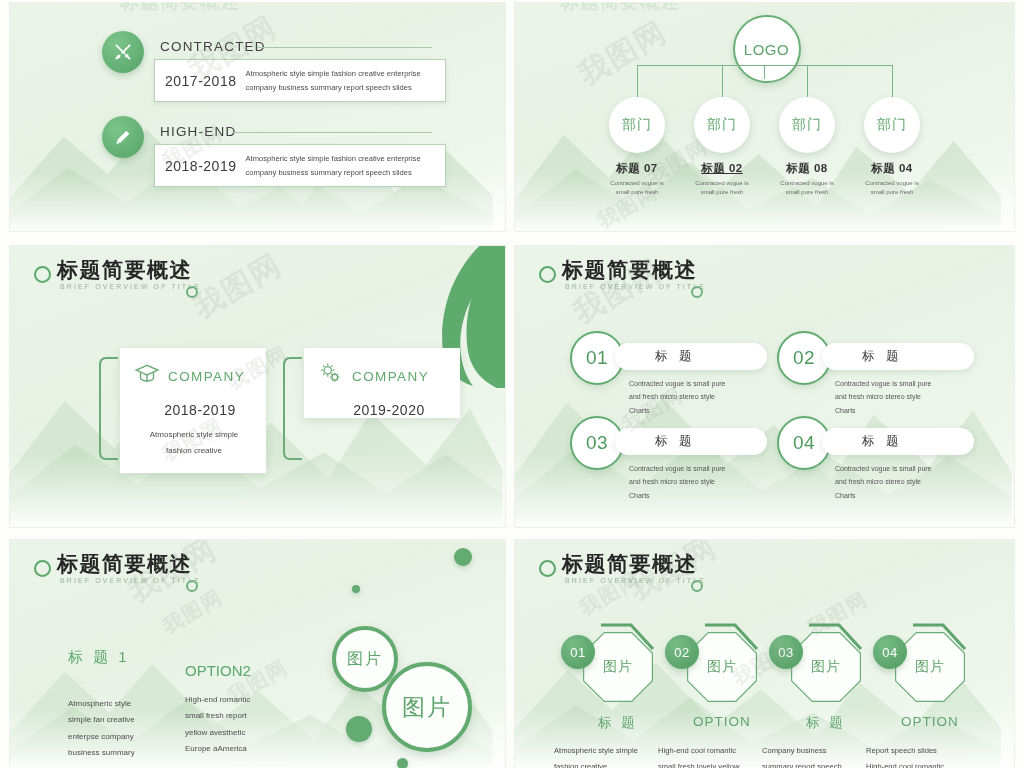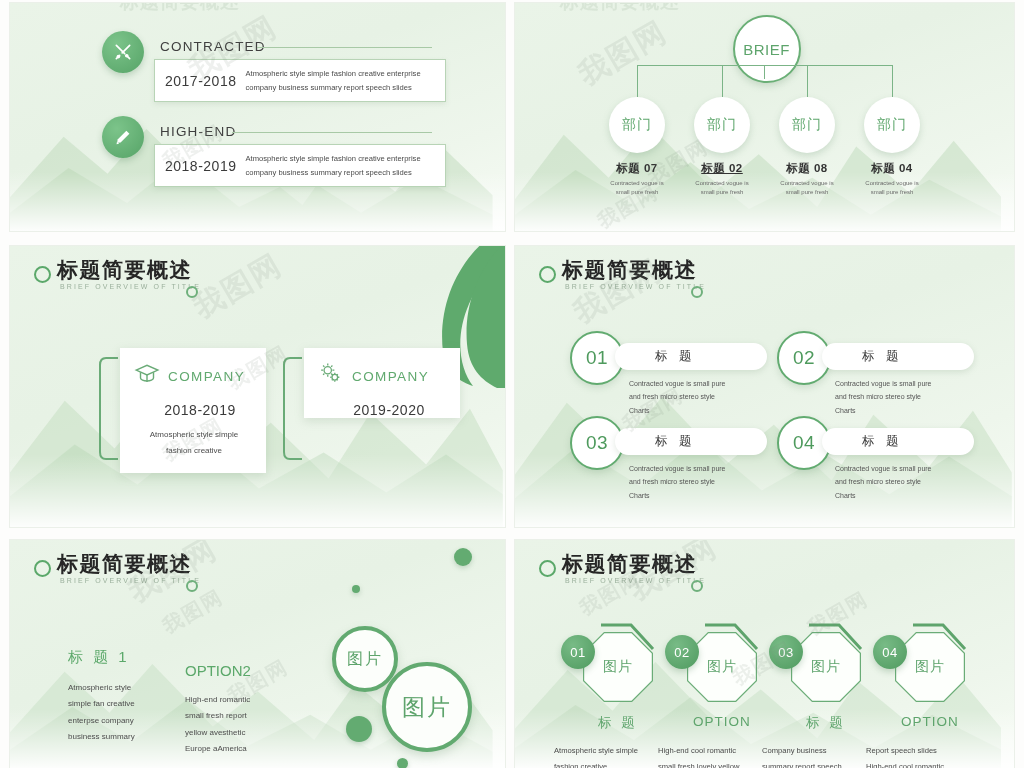--- a/index.html
+++ b/index.html
@@ -246,21 +246,21 @@
   </div>
 
   <div class="slide" id="s2">
     <svg class="mtn" viewBox="0 0 499 145" preserveAspectRatio="none">
       <path d="M0,112 L50,46 L96,90 L140,38 L205,104 L250,66 L310,120 L350,58 L405,106 L450,52 L499,110 L499,145 L0,145Z" fill="#c3ddc0" opacity=".55"></path>
       <path d="M0,128 L62,82 L122,118 L180,74 L240,122 L305,90 L365,128 L425,92 L499,130 L499,145 L0,145Z" fill="#b4d4b1" opacity=".42"></path>
     </svg>
     <div class="mist"></div>
     <div class="ghost-head" style="left:45px;">标题简要概述</div>
 
-    <div class="logo-c">BRIEF</div>
+    <div class="logo-c">LOGO</div>
 
     <div class="orgline" style="left:122px;top:62px;width:256px;height:1.4px;"></div>
     <div class="orgline" style="left:249px;top:62px;width:1.4px;height:14px;"></div>
     <div class="orgline" style="left:122px;top:62px;width:1.4px;height:32px;"></div>
     <div class="orgline" style="left:207px;top:62px;width:1.4px;height:32px;"></div>
     <div class="orgline" style="left:292px;top:62px;width:1.4px;height:32px;"></div>
     <div class="orgline" style="left:377px;top:62px;width:1.4px;height:32px;"></div>
 
     <div class="dept" style="left:94px;top:94px;">部门</div>
     <div class="dept" style="left:179px;top:94px;">部门</div>
@@ -423,21 +423,21 @@
 
     <div class="blob" style="left:444px;top:8px;width:18px;height:18px;"></div>
     <div class="blob" style="left:342px;top:45px;width:8px;height:8px;"></div>
     <div class="blob" style="left:336px;top:176px;width:26px;height:26px;"></div>
     <div class="blob" style="left:387px;top:218px;width:11px;height:11px;"></div>
 
     <div class="pic-ring" style="left:322px;top:86px;width:58px;height:58px;font-size:16px;">图片</div>
     <div class="pic-ring" style="left:372px;top:122px;width:82px;height:82px;font-size:23px;">图片</div>
 
     <div class="opt-t" style="left:58px;top:108px;">标 题 1</div>
-    <div class="opt-d" style="left:58px;top:140px;">
+    <div class="opt-d" style="left:58px;top:156px;">
       <div>Atmospheric style</div>
       <div>simple fan creative</div>
       <div>enterpse company</div>
       <div>business summary</div>
     </div>
 
     <div class="opt-t" style="left:175px;top:122px;letter-spacing:0;">OPTION2</div>
     <div class="opt-d" style="left:175px;top:152px;">
       <div>High-end romantic</div>
       <div>small fresh report</div>

